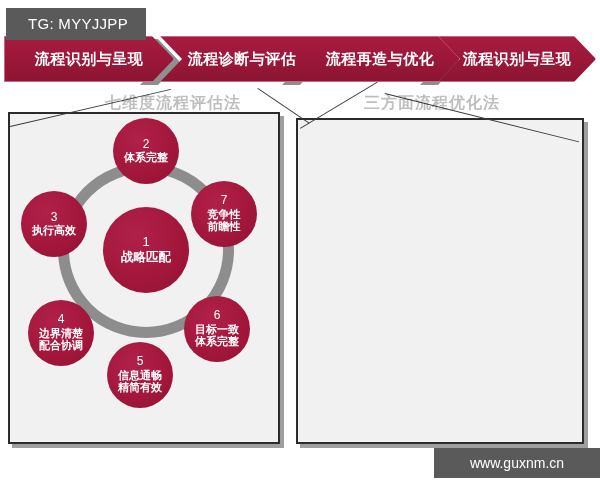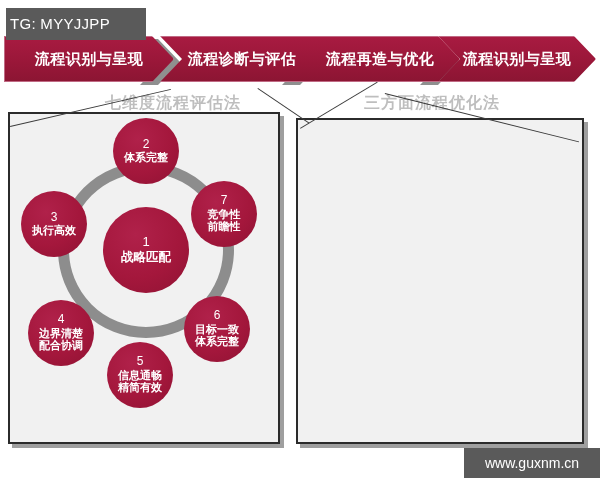--- a/index.html
+++ b/index.html
@@ -22,21 +22,21 @@
 
   
   .tg-badge {
     position: absolute;
     left: 6px; top: 8px;
     width: 140px; height: 32px;
     background: #5a5a5a;
     color: #ffffff;
     font-size: 15px;
     line-height: 32px;
-    padding-left: 4px;
+    padding-left: 22px;
     box-sizing: border-box;
     letter-spacing: .3px;
     z-index: 40;
     white-space: nowrap;
   }
 
   
   .ribbon {
     position: absolute;
     left: 0; top: 36px;
@@ -186,21 +186,21 @@
     font-size: 12.5px;
     font-weight: bold;
     line-height: 1.25;
     z-index: 9;
   }
 
   
   .watermark {
     position: absolute;
     right: 0; bottom: 2px;
-    width: 136px; height: 30px;
+    width: 166px; height: 30px;
     background: #5a5a5a;
     color: #fff;
     font-size: 14px;
     line-height: 30px;
     text-align: center;
     z-index: 50;
     white-space: nowrap;
   }
 </style>
 </head>

